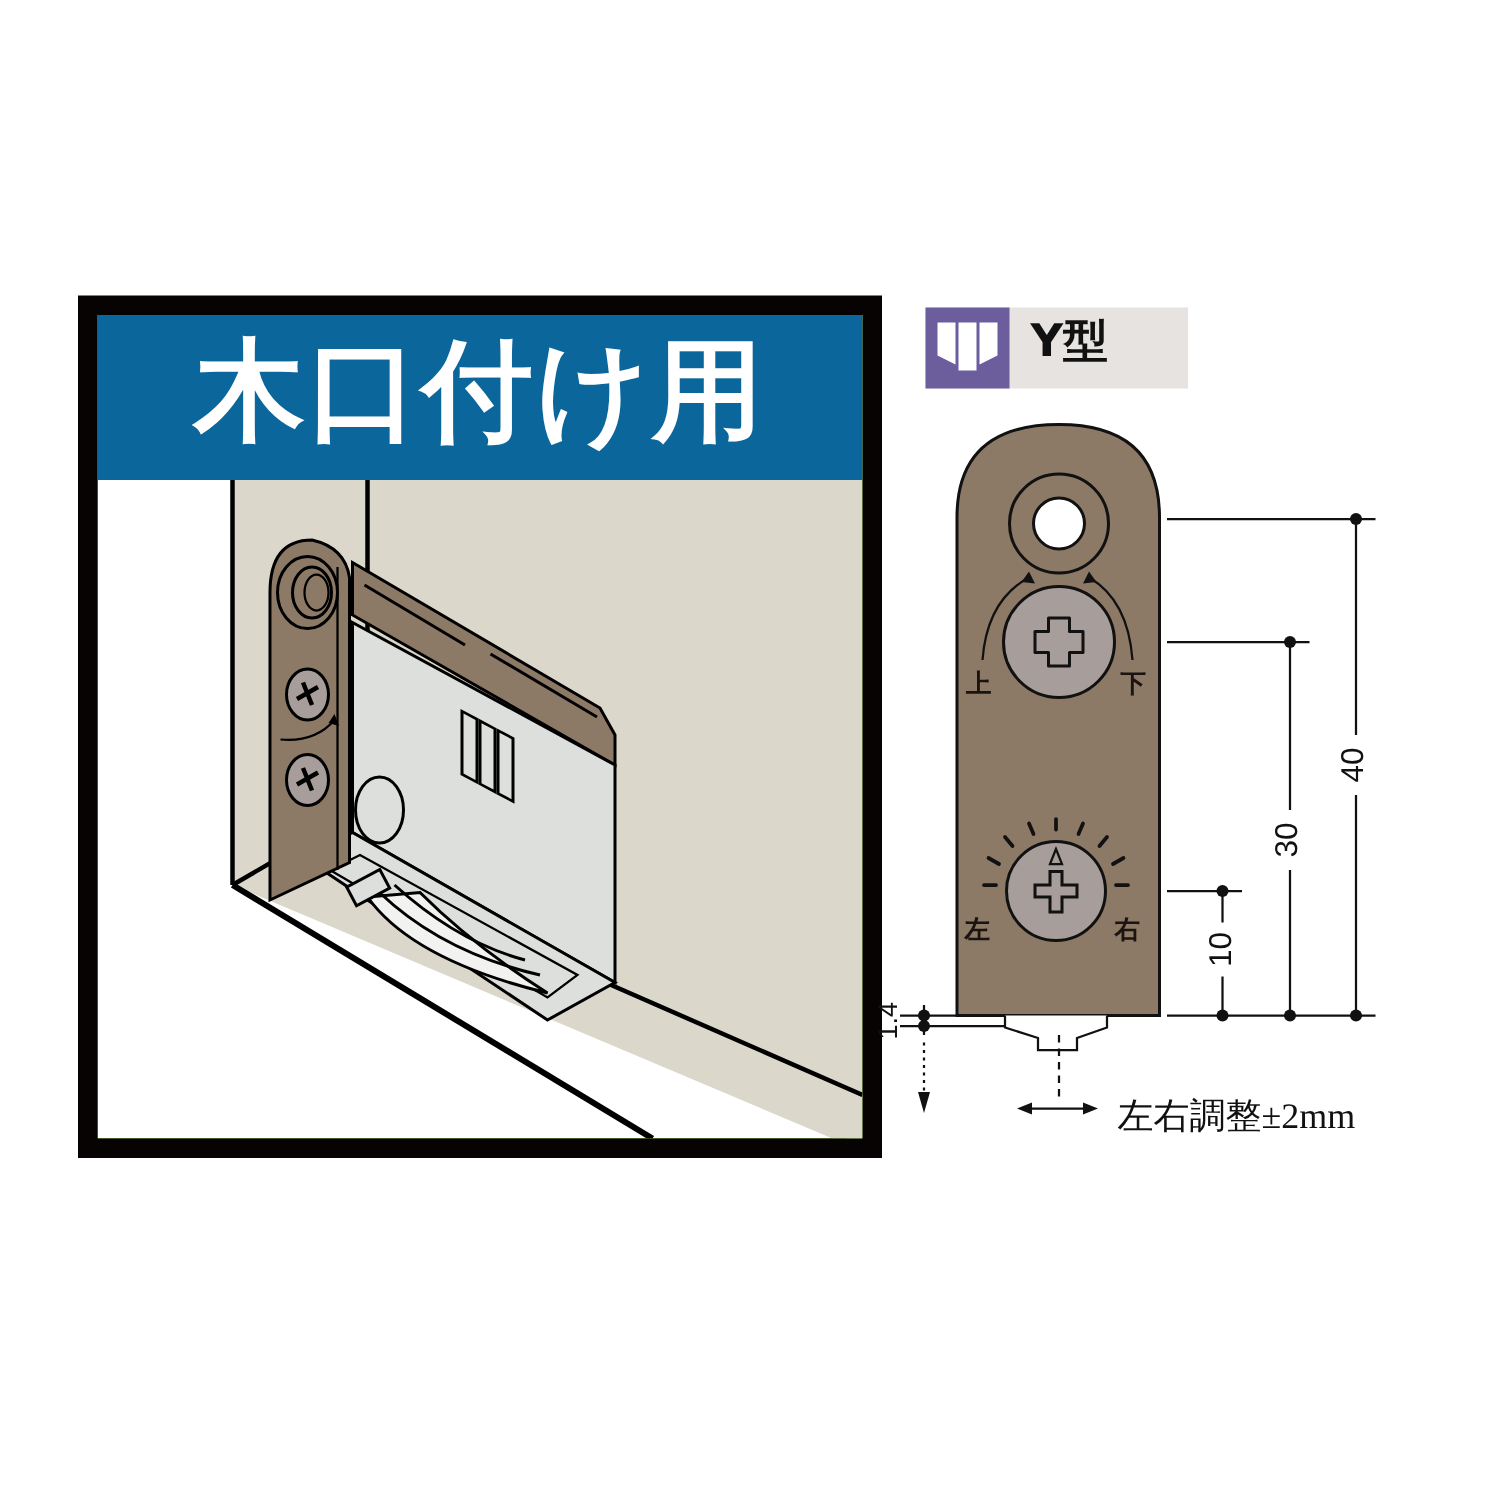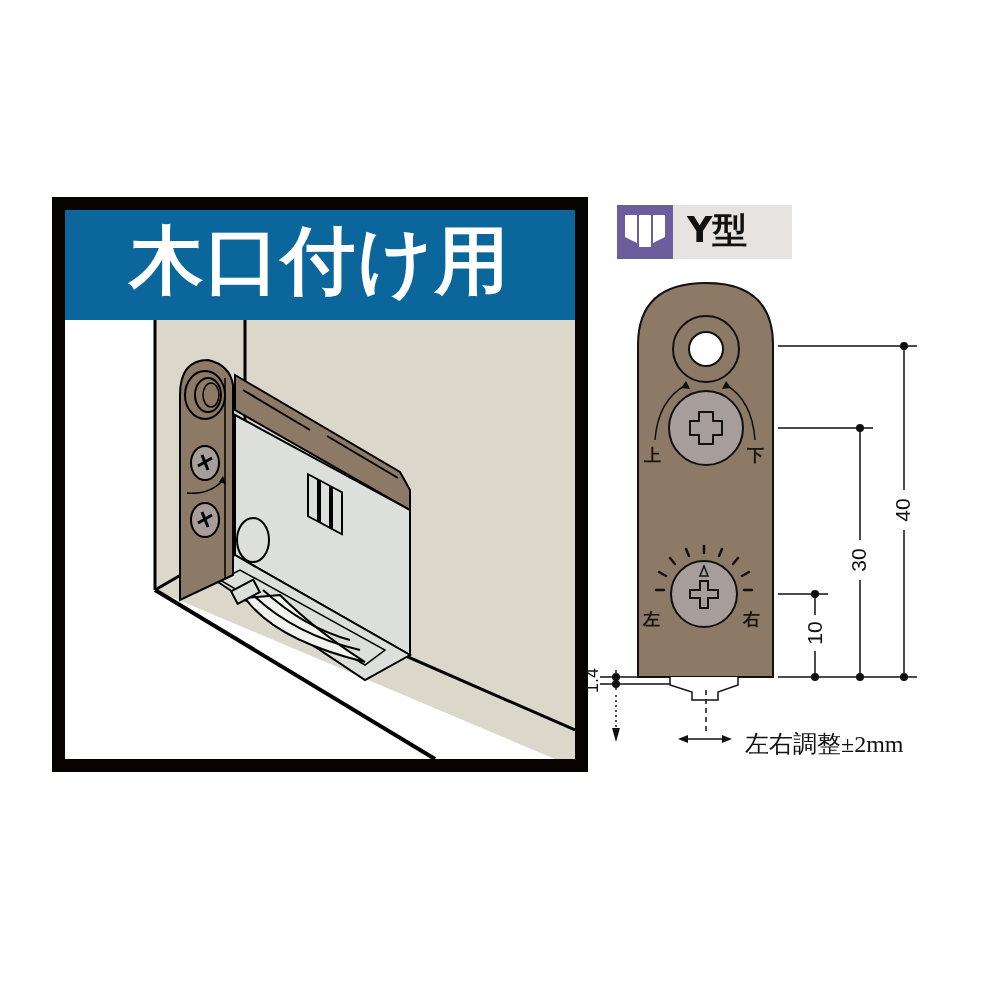--- a/index.html
+++ b/index.html
@@ -11,21 +11,21 @@
                  background: #4d7c0f; overflow: hidden; }
   .header { position: absolute; left: 0; top: 0; width: 510px; height: 110px;
             background: #0a669b; color: #ffffff; display: flex; align-items: center;
             justify-content: center; z-index: 2; }
   .header-title { font-size: 74px; font-weight: bold; letter-spacing: 2px;
                   font-family: "DejaVu Sans", sans-serif; margin-top: -6px; }
   .scene { position: absolute; left: 0; top: 0; width: 510px; height: 549px; }
   .type-badge { position: absolute; left: 617px; top: 205px; width: 175px; height: 54px;
                 background: #e6e3e0; }
   .type-icon { position: absolute; left: 0; top: 0; width: 56px; height: 54px; background: #6c5d9c; }
-  .type-label { position: absolute; left: 70px; top: 2px; font-size: 35px; font-weight: bold;
+  .type-label { position: absolute; left: 70px; top: 2px; font-size: 30px; font-weight: bold;
                 color: #111; font-family: "DejaVu Sans", sans-serif; }
   .dim-label { position: absolute; font-size: 21px; color: #111; font-family: "Liberation Sans", sans-serif; }
   .rot { transform: rotate(-90deg); transform-origin: center center; }
   .adj-label { position: absolute; left: 745px; top: 728px; font-size: 24px; color: #111;
                font-family: Liberation Serif, serif; white-space: nowrap; }
   .plate-char { position: absolute; font-size: 17px; color: #1a1410; font-weight: bold;
                 font-family: "DejaVu Sans", sans-serif; }
 </style>
 </head>
 <body>

